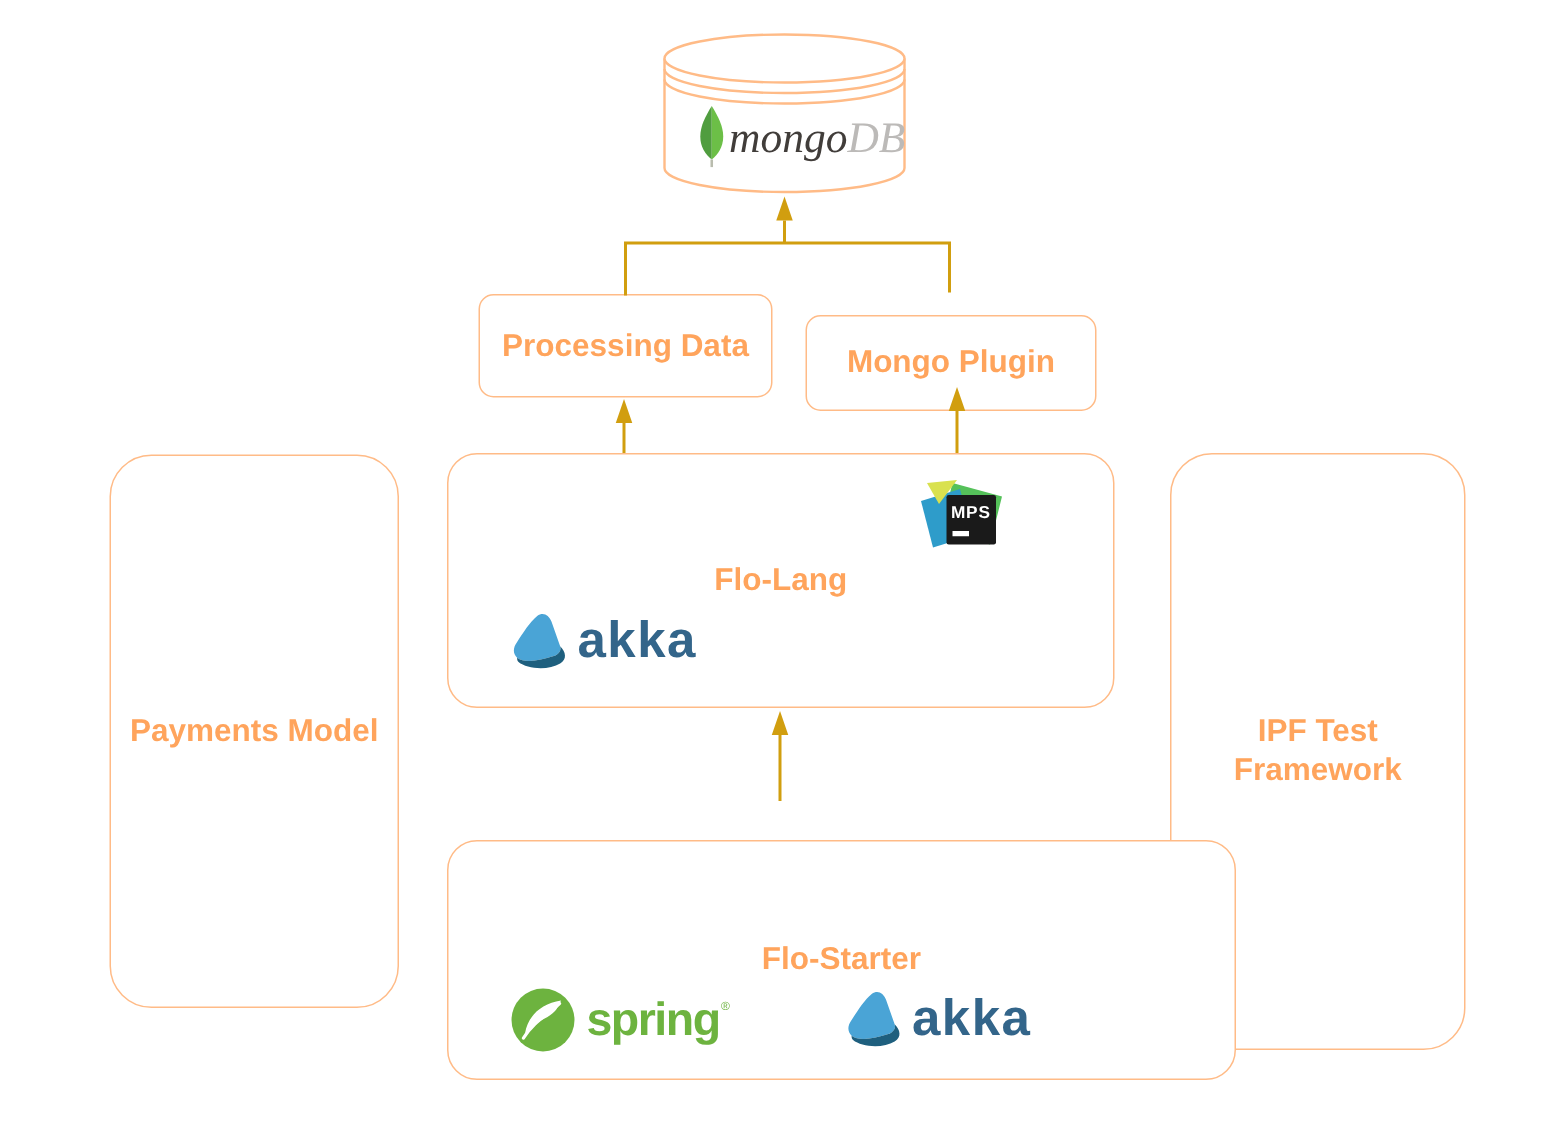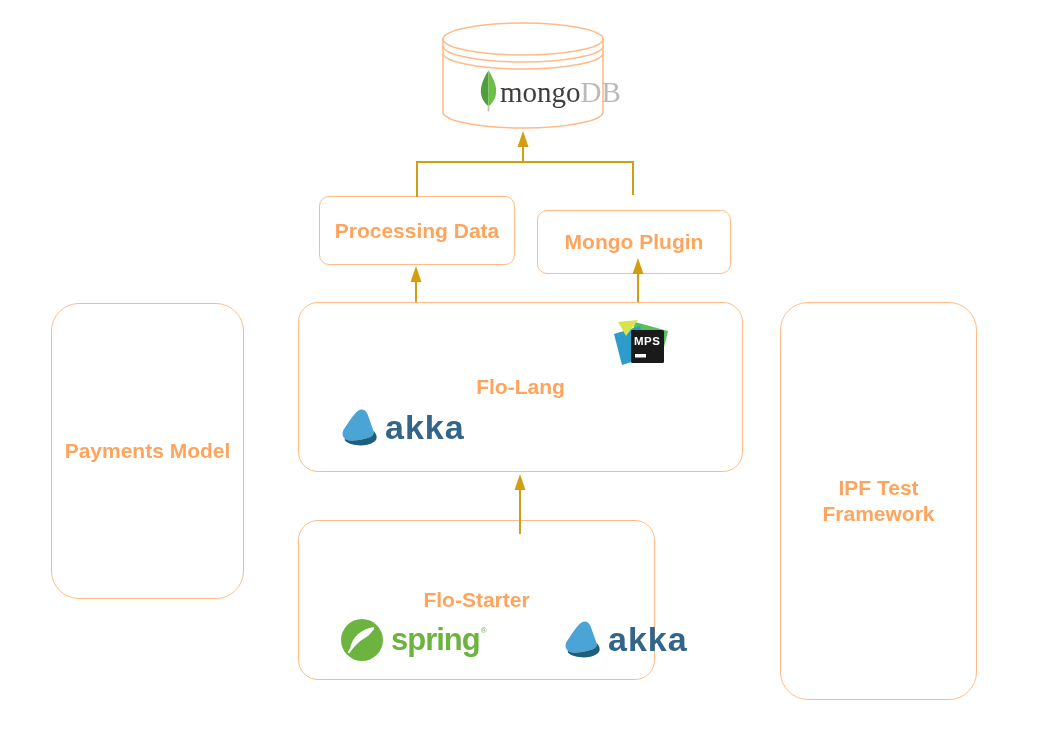--- a/index.html
+++ b/index.html
@@ -23,21 +23,21 @@
   }
   .box-label {
     font-weight:bold; font-size:21px; line-height:1.22;
     color:var(--box-label,#ffa45c); text-align:center;
   }
   .rounded-lg { border-radius:28px; }
   .rounded-md { border-radius:20px; }
   .rounded-sm { border-radius:10px; }
 
   
-  .mongodb-logo { position:absolute; left:480px; top:71px; display:flex; align-items:center; }
+  .mongodb-logo { position:absolute; left:466px; top:71px; display:flex; align-items:center;font-style:italic; }
   .mongo-leaf { margin-right:3px; margin-top:-2px; }
   .leaf-left  { fill:var(--mongodb-leaf-dark,#509d3f); }
   .leaf-right { fill:var(--mongodb-leaf-light,#6cbf47); }
   .leaf-stem  { fill:#b9bcae; }
   .mongo-text {
     font-family:"Liberation Serif", serif; font-size:29px; font-weight:normal;
   }
   .mongo-text .t1 { color:var(--mongodb-text-dark,#413d3a); }
   .mongo-text .t2 { color:var(--mongodb-text-light,#bcbab8); }
 
@@ -68,26 +68,26 @@
   .mps-icon { position:absolute; }
   .mps-green  { fill:var(--mps-green,#55c15a); }
   .mps-blue   { fill:var(--mps-blue,#2e9cca); }
   .mps-yellow { fill:var(--mps-yellow,#d9e14f); }
   .mps-black  { fill:var(--mps-black,#1a1a1a); }
   .mps-text   { fill:#ffffff; font-weight:bold; font-size:11.5px; letter-spacing:.5px;
                 font-family:"Liberation Sans", sans-serif; }
   .mps-dash   { fill:#ffffff; }
 
   
-  #node-payments   { left:51px;  top:303px; width:193px; height:296px; }
+  #node-payments   { left:73px;  top:303px; width:193px; height:369px; }
   #node-ipf        { left:780px; top:302px; width:197px; height:398px; padding:0 22px; }
   #node-processing { left:319px; top:196px; width:196px; height:69px; }
   #node-mongoplugin{ left:537px; top:210px; width:194px; height:64px; }
   #node-flolang    { left:298px; top:302px; width:445px; height:170px; }
-  #node-flostarter { left:298px; top:520px; width:357px; height:160px; }
+  #node-flostarter { left:298px; top:560px; width:526px; height:160px; }
 
   #flolang-mps   { right:73px; top:16px; }
   #flolang-akka  { left:40px;  top:104px; }
   #starter-spring{ left:40px;  top:96px; }
   #starter-akka  { left:263px; top:98px; }
   #ipf-label { width:150px; }
 </style>
 </head>
 <body>
 

